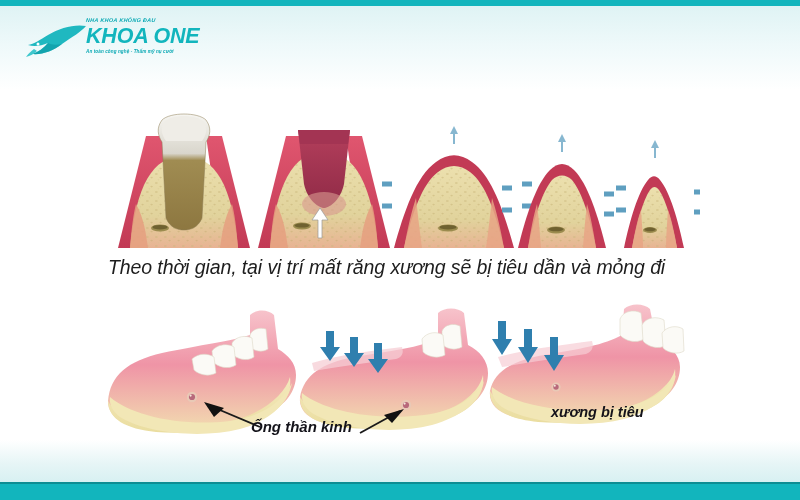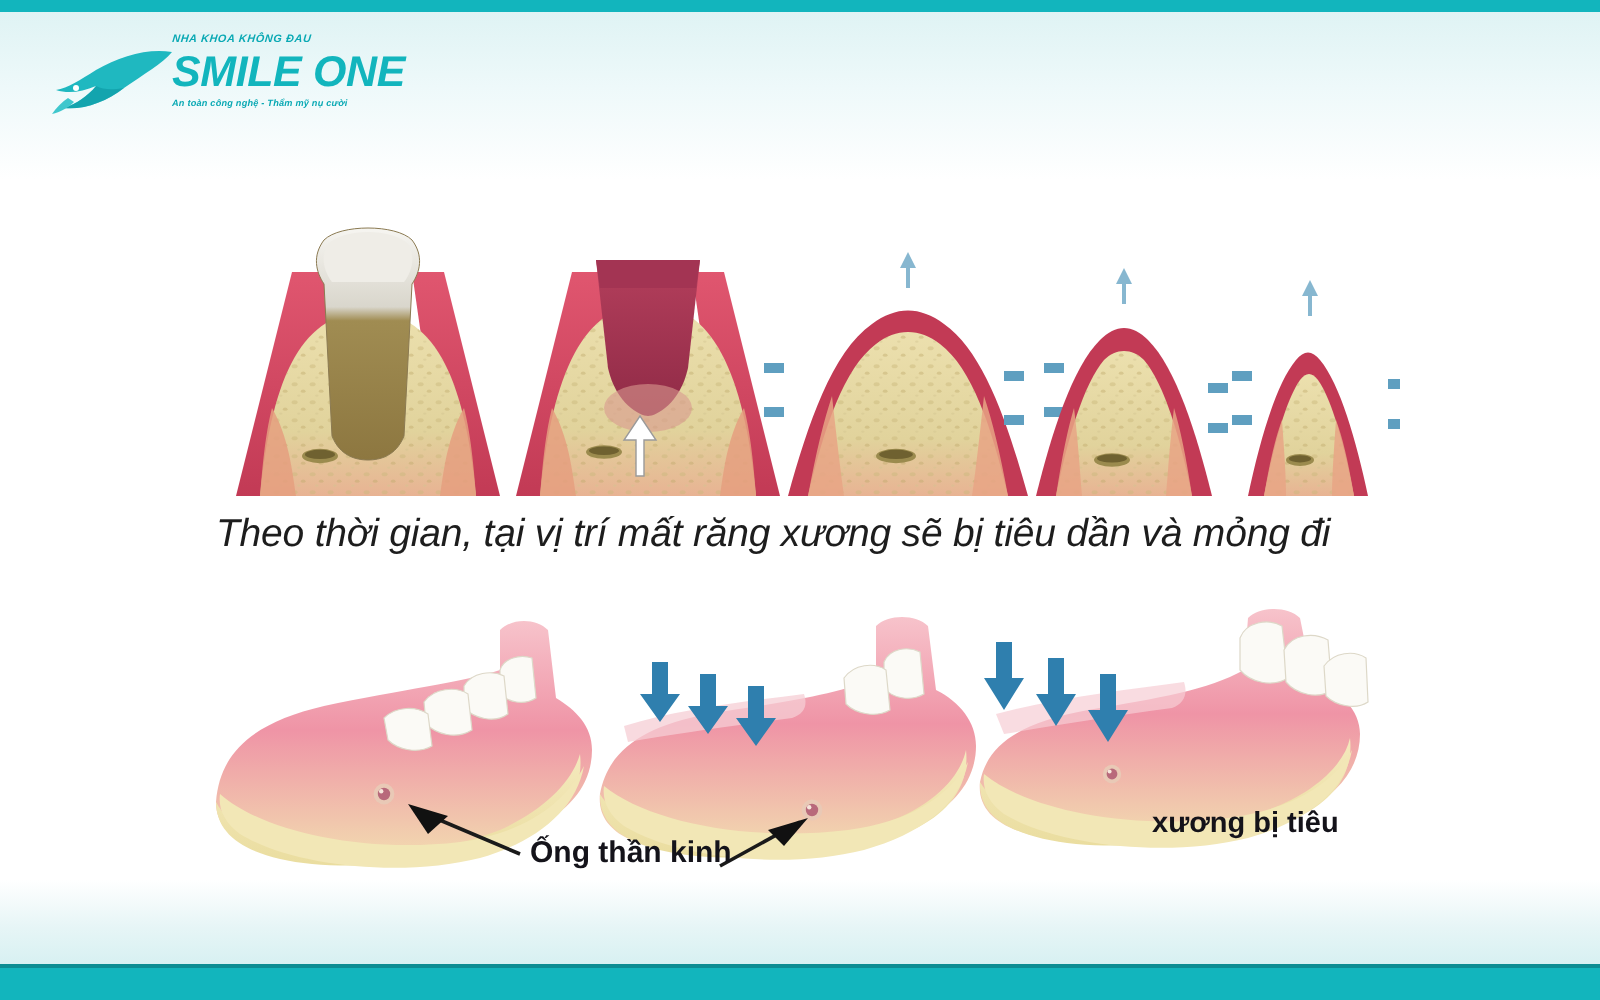--- a/index.html
+++ b/index.html
@@ -75,27 +75,27 @@
 
   
   .caption-main {
     position: absolute; left: 108px; top: 256px;
     width: 590px;
     font-size: 19.5px; font-weight: 400; font-style: italic;
     color: #1d1d1d; white-space: nowrap;
     letter-spacing: -0.1px;
   }
   .label-nerve {
-    position: absolute; left: 265px; top: 418px;
-    font-size: 15px; font-weight: 700; 
+    position: absolute; left: 251px; top: 418px;
+    font-size: 15px; font-weight: 700; font-style: italic;
     color: #14131a; white-space: nowrap;
   }
   .label-boneloss {
-    position: absolute; left: 576px; top: 404px;
-    font-size: 14.5px; font-weight: 700; 
+    position: absolute; left: 551px; top: 404px;
+    font-size: 14.5px; font-weight: 700; font-style: italic;
     color: #14131a; white-space: nowrap;
   }
 </style>
 </head>
 <body>
 
 <div id="page">
 
   <div class="top-bar"></div>
   <div class="header-wash"></div>
@@ -104,21 +104,21 @@
     <div class="logo-mark">
       <svg viewBox="0 0 66 38" width="66" height="38">
         <path d="M62 4 C50 2 36 6 24 13 C16 18 10 22 4 23 C10 25 17 24 24 21 C20 26 14 30 8 32 C18 33 29 29 38 22 C48 15 57 10 62 4 Z" fill="#1fb8c0"></path>
         <path d="M24 21 C20 26 14 30 8 32 C18 33 29 29 38 22 C32 23 28 23 24 21 Z" fill="#0e9aa4" opacity="0.65"></path>
         <path d="M10 27 C7 29 4 32 2 35 C6 34 10 32 13 29 Z" fill="#3fc7cd"></path>
         <circle cx="14" cy="22" r="1.5" fill="#ffffff"></circle>
       </svg>
     </div>
     <div class="logo-text">
       <div class="logo-kicker">NHA KHOA KHÔNG ĐAU</div>
-      <div class="logo-main">SMILE ONE</div>
+      <div class="logo-main">KHOA ONE</div>
       <div class="logo-sub">An toàn công nghệ - Thẩm mỹ nụ cười</div>
     </div>
   </div>
 
   <div class="illus">
     <svg viewBox="0 0 600 360" width="600" height="360">
       <defs>
         <linearGradient id="gGum" x1="0" y1="0" x2="0" y2="1">
           <stop offset="0%" stop-color="#e0566f"></stop>
           <stop offset="100%" stop-color="#c23a55"></stop>

